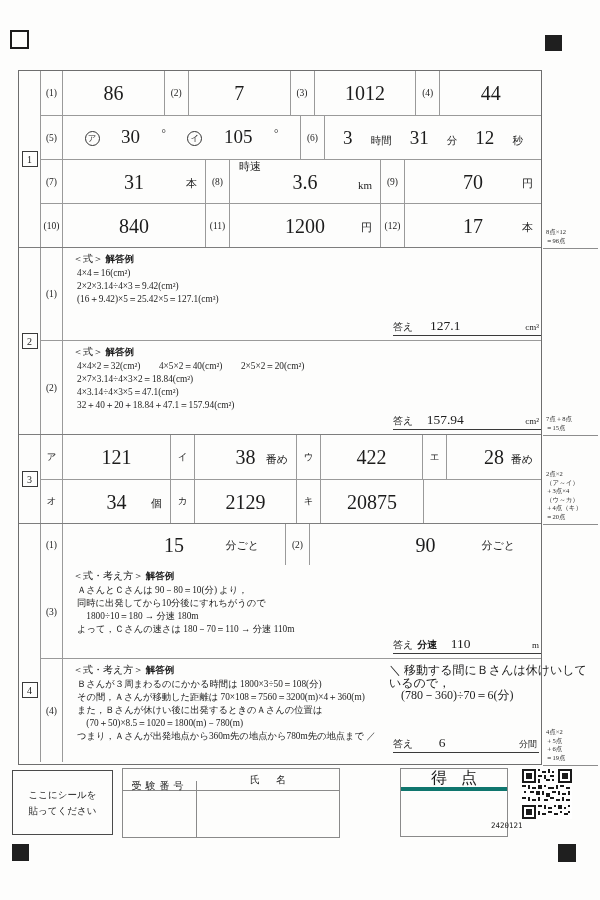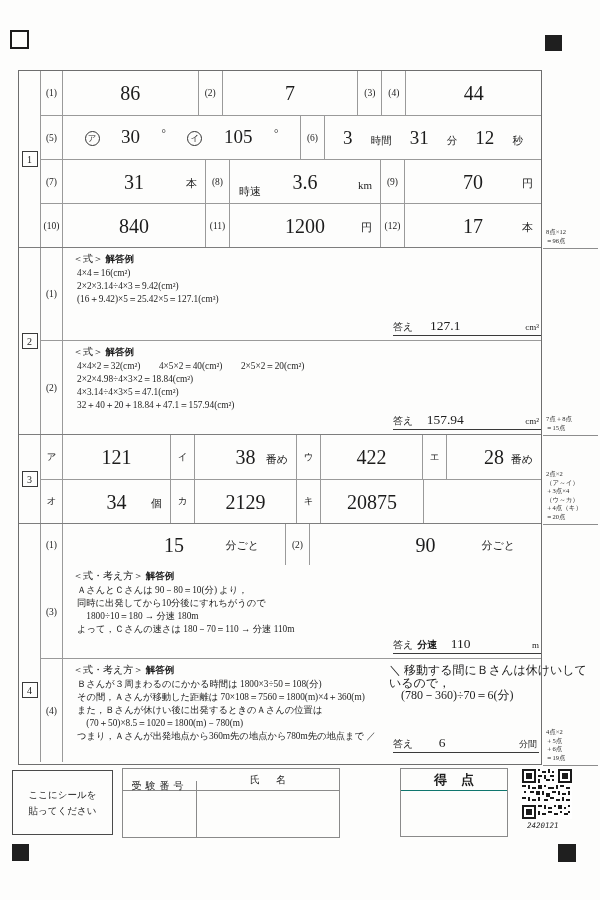--- a/index.html
+++ b/index.html
@@ -33,21 +33,21 @@
   .ans{flex:1;position:relative;display:flex;align-items:center;justify-content:center;
        border-right:1px solid #9a9a9a;box-sizing:border-box;min-width:0;}
   .ans.noline, .row .ans:last-child, .row .empty:last-child{border-right:none;}
   .empty{flex:1;}
   .fx143{flex:none;width:143px;} .fx151{flex:none;width:151px;} .fx238{flex:none;width:238px;}
   .fx108{flex:none;width:108px;} .fx102{flex:none;width:102px;} .fx103{flex:none;width:103px;}
   .fx223{flex:none;width:223px;}
   .num{font-size:20px;line-height:1;}
   .unit{position:absolute;right:8px;bottom:12px;font-size:11px;}
   .unit.far{right:26px;}
-  .pre{position:absolute;left:9px;bottom:4px;font-size:11px;}
+  .pre{position:absolute;left:9px;bottom:29px;font-size:11px;}
   .spread{display:flex;width:100%;align-items:baseline;justify-content:space-evenly;}
   .spread .num{font-size:19px;}
   .spread .su{font-size:10.5px;}
   .deg{font-size:11px;transform:translateY(-6px);}
   .circ{display:inline-flex;width:13px;height:13px;border:1px solid #333;border-radius:50%;
         align-items:center;justify-content:center;font-size:8.5px;transform:translateY(-2px);}
   
   .part{display:flex;box-sizing:border-box;}
   .h92{height:92px;} .h94{height:94px;} .h93{height:93px;} .h104{height:104px;}
   .plab{flex:none;width:22px;border-right:1px solid #9a9a9a;display:flex;align-items:center;
@@ -80,26 +80,26 @@
   .examhead{display:flex;height:22px;border-bottom:1px solid #8a8a8a;box-sizing:border-box;}
   .examhead .hc1{width:74px;border-right:1px solid #8a8a8a;display:flex;align-items:center;
                  justify-content:center;font-size:10px;letter-spacing:4px;box-sizing:border-box;margin-top:12px;}
   .examhead .hc2{flex:1;display:flex;align-items:center;justify-content:center;font-size:10px;
                  letter-spacing:16px;text-indent:16px;}
   .exambody{flex:1;display:flex;}
   .exambody .bc1{width:74px;border-right:1px solid #8a8a8a;box-sizing:border-box;}
   .exambody .bc2{flex:1;}
   .scorebox{position:absolute;left:400px;top:768px;width:108px;height:69px;border:1px solid #8a8a8a;
             box-sizing:border-box;display:flex;flex-direction:column;}
-  .scorehead{height:22px;border-bottom:1px solid #0f766e;display:flex;align-items:center;
-             justify-content:center;font-size:13px;letter-spacing:14px;text-indent:14px;box-sizing:border-box;font-weight:bold;}
+  .scorehead{height:22px;border-bottom:4px solid #0f766e;display:flex;align-items:center;
+             justify-content:center;font-size:16px;letter-spacing:14px;text-indent:14px;box-sizing:border-box;}
   .scorebody{flex:1;}
   .qr{position:absolute;left:521px;top:769px;width:52px;height:50px;}
-  .qrlabel{position:absolute;left:527px;top:821px;font-size:7.5px;
-           font-family:"DejaVu Sans Mono","Liberation Mono",monospace;color:#222;font-style:italic;}
+  .qrlabel{position:absolute;left:491px;top:821px;font-size:7.5px;
+           font-family:"DejaVu Sans Mono","Liberation Mono",monospace;color:#222;}
 </style>
 </head>
 <body>
 
 <div class="page">
   <div class="corner tl"></div>
   <div class="corner tr"></div>
   <div class="corner bl"></div>
   <div class="corner br"></div>
 
@@ -114,20 +114,23 @@
         <div class="row h44">
           <div class="lab w22">(1)</div>
           <div class="ans">
               <span class="num">86</span>
             </div>
           <div class="lab w24">(2)</div>
           <div class="ans">
               <span class="num">7</span>
             </div>
           <div class="lab w24">(3)</div>
+          <div class="ans">
+              <span class="num">1012</span>
+            </div>
           <div class="lab w24">(4)</div>
           <div class="ans">
               <span class="num">44</span>
             </div>
         </div>
         <div class="row h44">
           <div class="lab w22">(5)</div>
           <div class="ans fx238">
             <div class="spread">
               <span class="circ">ア</span>
@@ -204,21 +207,21 @@
               <span class="al-val">127.1</span>
               <span class="al-unit">cm³</span>
             </div>
           </div>
         </div>
         <div class="part h94">
           <div class="plab">(2)</div>
           <div class="pbody">
             <div class="phead"><span>＜式＞</span> <b>解答例</b></div>
             <div class="pline">4×4×2＝32(cm²)　　4×5×2＝40(cm²)　　2×5×2＝20(cm²)</div>
-            <div class="pline">2×2×4.98÷4×3×2＝18.84(cm²)</div>
+            <div class="pline">2×7×3.14÷4×3×2＝18.84(cm²)</div>
             <div class="pline">4×3.14÷4×3×5＝47.1(cm²)</div>
             <div class="pline">32＋40＋20＋18.84＋47.1＝157.94(cm²)</div>
             <div class="ansline">
               <span class="al-label">答え</span>
               <span class="al-val">157.94</span>
               <span class="al-unit">cm²</span>
             </div>
           </div>
         </div>
       </div>
@@ -301,21 +304,21 @@
             </div>
           </div>
         </div>
         <div class="part h104">
           <div class="plab">(4)</div>
           <div class="pbody">
             <div class="cols">
               <div class="colL">
                 <div class="phead"><span>＜式・考え方＞</span> <b>解答例</b></div>
                 <div class="pline">Ｂさんが３周まわるのにかかる時間は 1800×3÷50＝108(分)</div>
-                <div class="pline">その間，Ａさんが移動した距離は 70×108＝7560＝1800(m)×4＋360(m)</div>
+                <div class="pline">その間，Ａさんが移動した距離は 70×108＝7560＝3200(m)×4＋360(m)</div>
                 <div class="pline">また，Ｂさんが休けい後に出発するときのＡさんの位置は</div>
                 <div class="pline">　(70＋50)×8.5＝1020＝1800(m)－780(m)</div>
                 <div class="pline">つまり，Ａさんが出発地点から360m先の地点から780m先の地点まで ／</div>
               </div>
               <div class="colR">
                 <div class="pline">＼ 移動する間にＢさんは休けいして</div>
                 <div class="pline">いるので，</div>
                 <div class="pline">　(780－360)÷70＝6(分)</div>
                 <div class="ansline">
                   <span class="al-label">答え</span>

